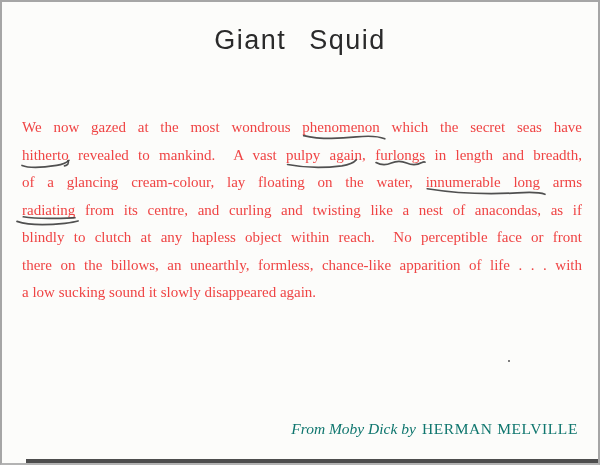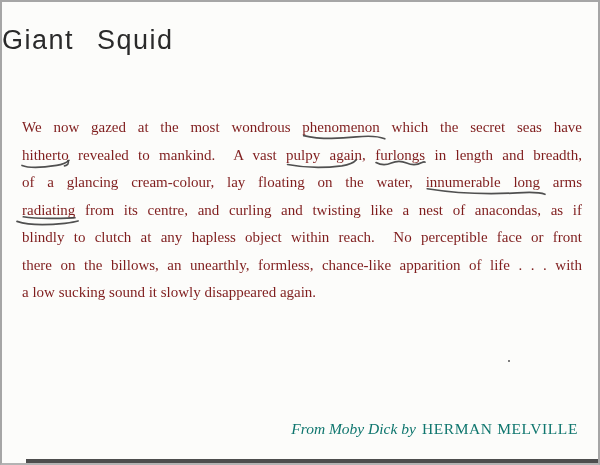--- a/index.html
+++ b/index.html
@@ -13,36 +13,36 @@
     border-bottom-color: #b3b3b3;
     overflow: hidden;
     font-family: "Liberation Serif", serif;
     color: #1c1c1c;
   }
   .title {
     position: absolute;
     top: 23px;
     left: 0;
     width: 100%;
-    text-align: left;
+    text-align: center;
     font-family: "Liberation Sans", sans-serif;
     font-size: 27px;
     font-weight: 500;
     letter-spacing: 1.5px;
     word-spacing: 14px;
     color: #2a2a2a;
   }
   .passage {
     position: absolute;
     top: 112px;
     left: 20px;
     width: 560px;
     font-size: 15px;
     line-height: 27.5px;
-    color: #7f1d1d;
+    color: #ef4444;
   }
   .line {
     text-align: justify;
     text-align-last: justify;
     height: 27.5px;
     white-space: normal;
   }
   .line.last {
     text-align: center;
     text-align-last: left;

